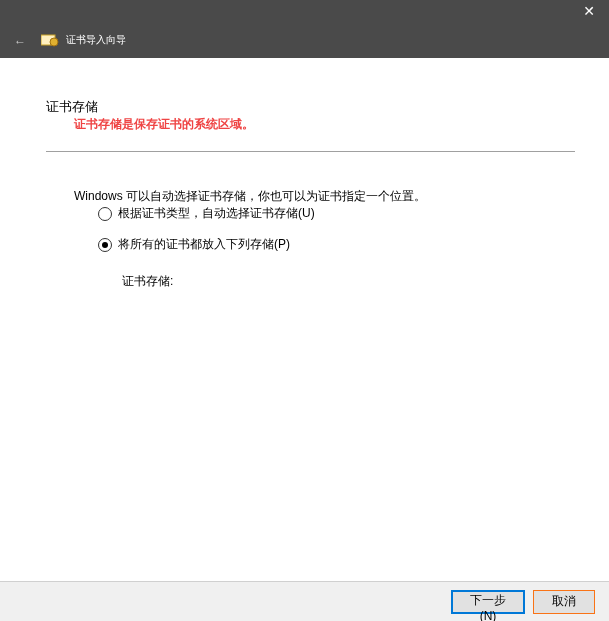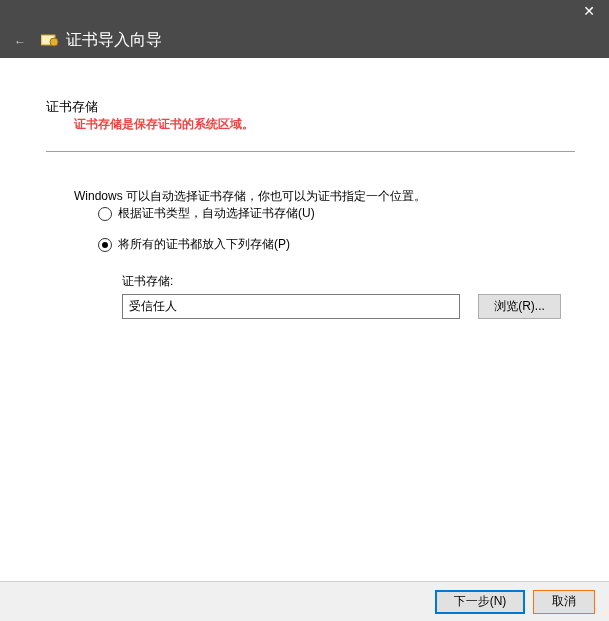--- a/index.html
+++ b/index.html
@@ -50,21 +50,21 @@
     }
     .header .wizard-icon {
       width: 20px;
       height: 16px;
       margin-right: 6px;
       display: flex;
       align-items: center;
       justify-content: center;
     }
     .header .wizard-title {
-      font-size: 16px;
+      font-size: 10px;
       color: #fff;
     }
     .content {
       flex: 1;
       padding: 40px 34px 0 46px;
       position: relative;
     }
     .heading {
       font-size: 13px;
       color: #000;
@@ -156,21 +156,21 @@
     .footer button {
       height: 24px;
       border: 1px solid #f97316;
       background: #e1e1e1;
       font-size: 12px;
       font-family: inherit;
       cursor: pointer;
       padding: 0 12px;
     }
     .footer .next-btn {
-      width: 90px;
+      width: 74px;
       border: 2px solid #0078d7;
       background: #e1e1e1;
     }
     .footer .cancel-btn {
       width: 62px;
     }
   </style>
 </head>
 <body>
 
@@ -205,23 +205,19 @@
       <span>根据证书类型，自动选择证书存储(U)</span>
     </div>
     <div class="radio-row">
       <div class="radio-circle checked"></div>
       <span>将所有的证书都放入下列存储(P)</span>
     </div>
   </div>
 
   <div class="store-block">
     <div class="store-label">证书存储:</div>
-    <div class="store-row">
-      <input class="store-input" type="text" readonly="" value="受信任人" style="">
-      <button class="browse-btn">浏览(R)...</button>
-    </div>
   </div>
 </div>
 
 <div class="footer">
   <button class="next-btn">下一步(N)</button>
   <button class="cancel-btn">取消</button>
 </div>
 
 </body></html>

